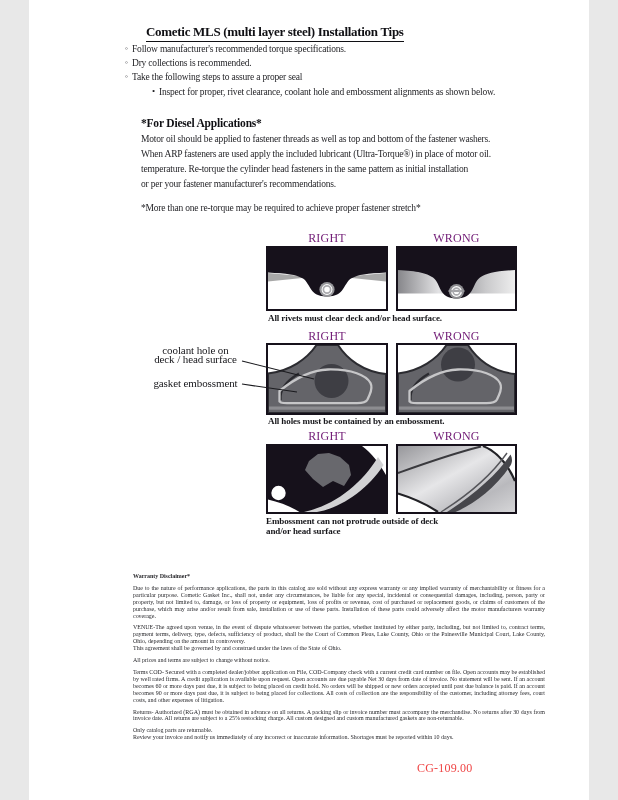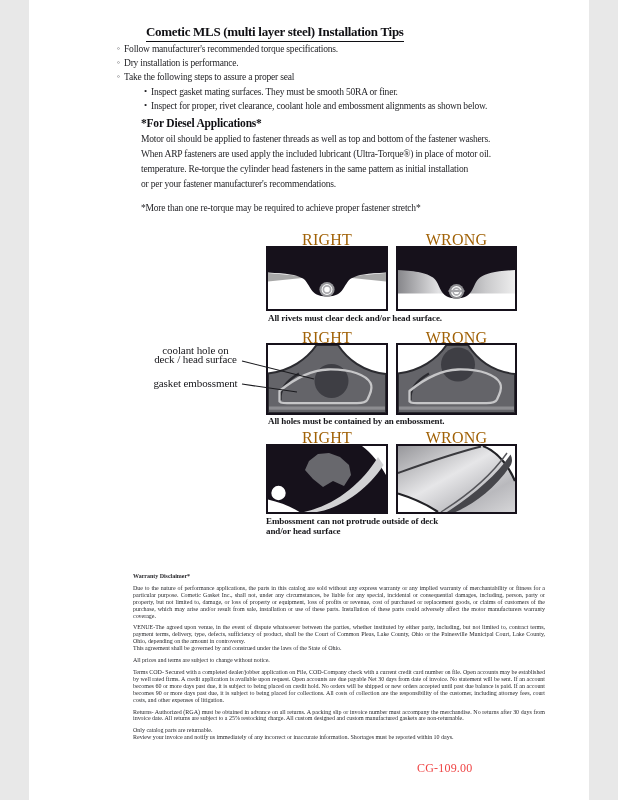--- a/index.html
+++ b/index.html
@@ -7,51 +7,50 @@
     position:relative;width:560px;height:800px;background:#ffffff;
     font-family:Liberation Serif, serif;color:#1f1f23;overflow:hidden;
     margin:0 auto;
   }
   .abs{position:absolute;}
   .title{
     left:117px;top:24px;font-size:13px;font-weight:bold;color:#101014;
     letter-spacing:-0.3px;border-bottom:1.6px solid #101014;padding-bottom:1px;
   }
   .bullets{left:88px;top:42px;font-size:9.5px;letter-spacing:-0.2px;line-height:13.7px;}
-  .bullet-row{white-space:nowrap;}
+  .bullet-row{white-space:nowrap;margin-left:8px;}
   .bullet-glyph{display:inline-block;width:7px;font-size:8px;vertical-align:0.5px;}
   .sub{padding-left:27px;}
   .sub .bullet-glyph{font-size:9px;}
   .diesel-heading{left:112px;top:117px;font-size:11.5px;font-weight:bold;color:#101014;letter-spacing:-0.2px;}
   .bodypara{left:112px;top:0;font-size:9.5px;letter-spacing:-0.2px;line-height:15px;white-space:nowrap;}
   .p1{top:132px;}
   .p2{top:162px;}
   .note{top:201px;}
-  .rw-label{top:0;width:122px;text-align:center;font-size:16px;letter-spacing:0.2px;color:#a16207;}
+  .rw-label{top:0;width:122px;text-align:center;font-size:12px;letter-spacing:0.2px;color:#701a75;}
   .panel{top:0;left:0;line-height:0;}
   .caption{font-size:9px;font-weight:bold;letter-spacing:-0.1px;color:#17171b;line-height:9.6px;white-space:nowrap;}
   .callout{left:120px;width:93px;text-align:center;font-size:11px;line-height:9px;letter-spacing:-0.1px;color:#17171b;}
   .legal{left:104px;top:573px;width:412px;font-size:6px;line-height:6.9px;letter-spacing:-0.02px;color:#2a2a2e;text-align:justify;}
   .legal p{margin:0 0 5px 0;}
   .legal p.tight{margin-bottom:0;}
   .legal .lh{font-weight:bold;margin-bottom:5px;}
   .pagenum{left:388px;top:761px;font-size:12px;color:#ef4444;letter-spacing:0.2px;}
 </style>
 </head>
 <body>
 
 <div class="page">
 
   <div class="abs title">Cometic MLS (multi layer steel) Installation Tips</div>
 
   <div class="abs bullets">
     <div class="bullet-row"><span class="bullet-glyph">◦</span><span>Follow manufacturer's recommended torque specifications.</span></div>
-    <div class="bullet-row"><span class="bullet-glyph">◦</span><span>Dry installation is performance.</span></div>
+    <div class="bullet-row"><span class="bullet-glyph">◦</span><span>Dry collections is recommended.</span></div>
     <div class="bullet-row"><span class="bullet-glyph">◦</span><span>Take the following steps to assure a proper seal</span></div>
-    <div class="bullet-row sub"><span class="bullet-glyph">•</span><span>Inspect gasket mating surfaces.  They must be smooth 50RA or finer.</span></div>
     <div class="bullet-row sub"><span class="bullet-glyph">•</span><span>Inspect for proper, rivet clearance, coolant hole and embossment alignments as shown below.</span></div>
   </div>
 
   <div class="abs diesel-heading">*For Diesel Applications*</div>
 
   <div class="abs bodypara p1">
     <div>Motor oil should be applied to fastener threads as well as top and bottom of the fastener washers.</div>
     <div>When ARP fasteners are used apply the included lubricant (Ultra-Torque®) in place of motor oil.</div>
   </div>
 

